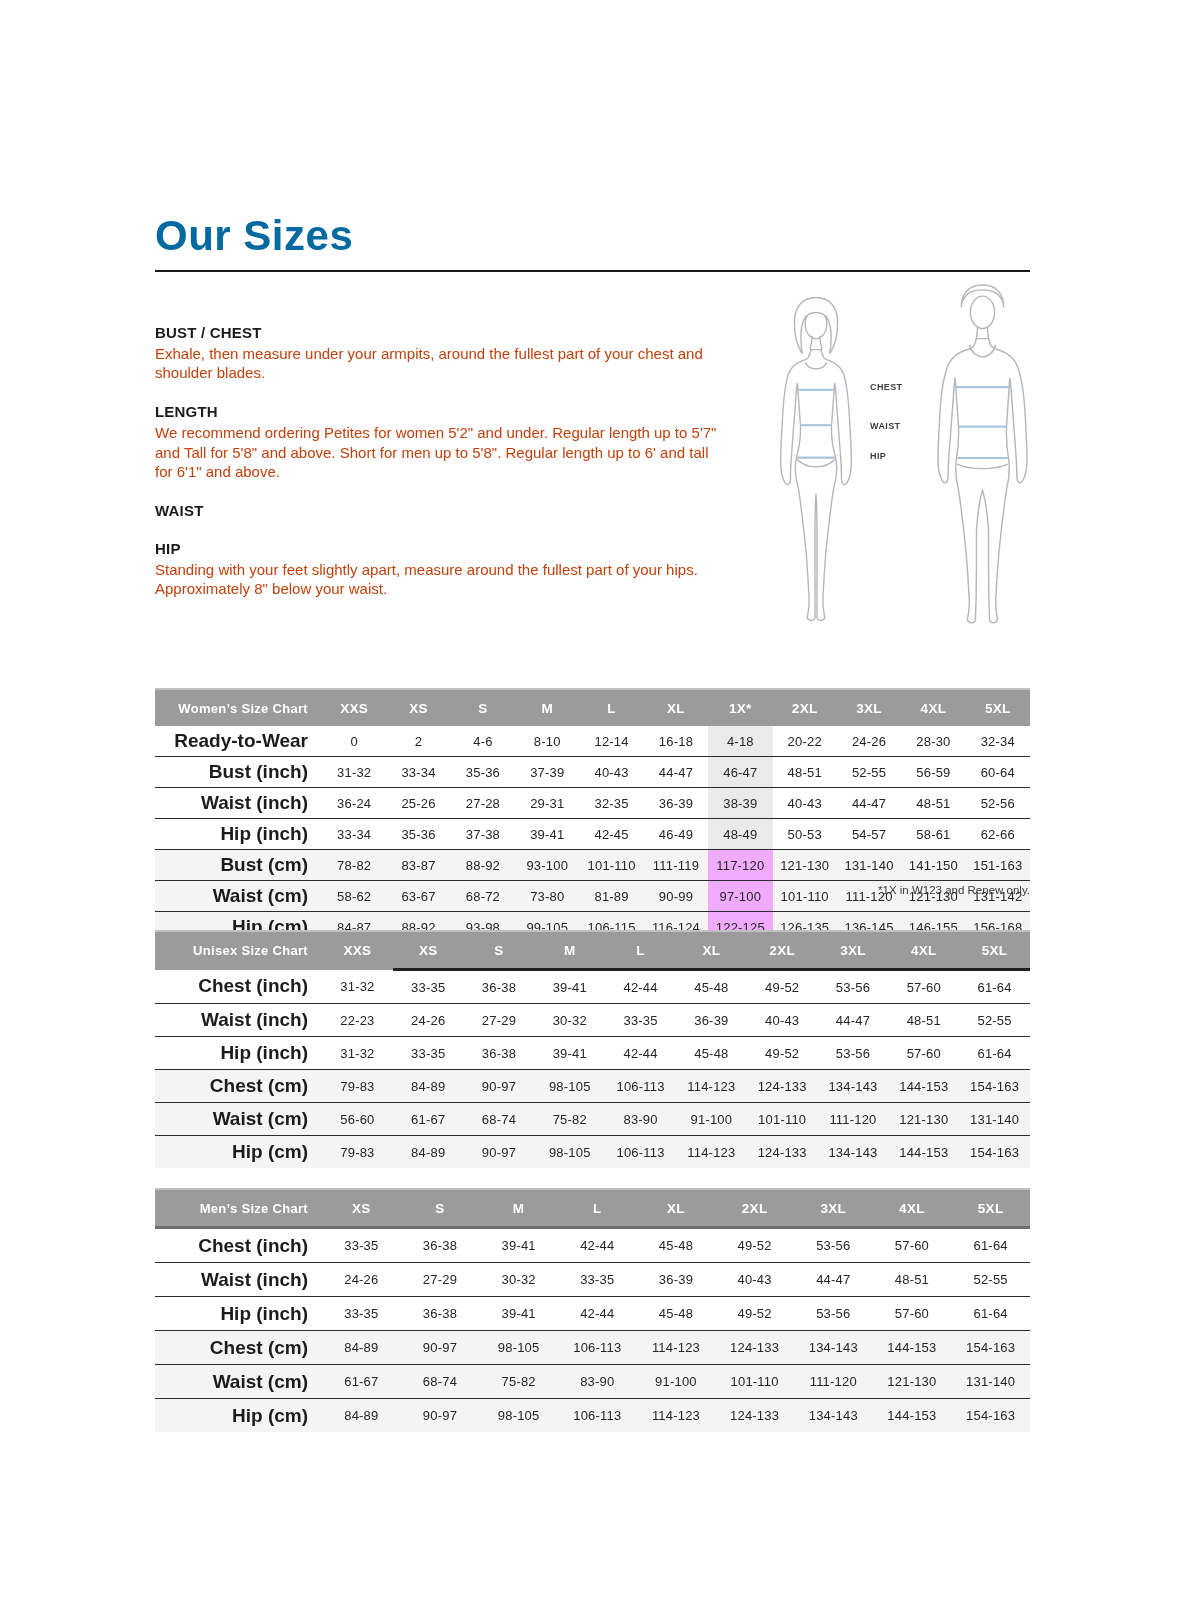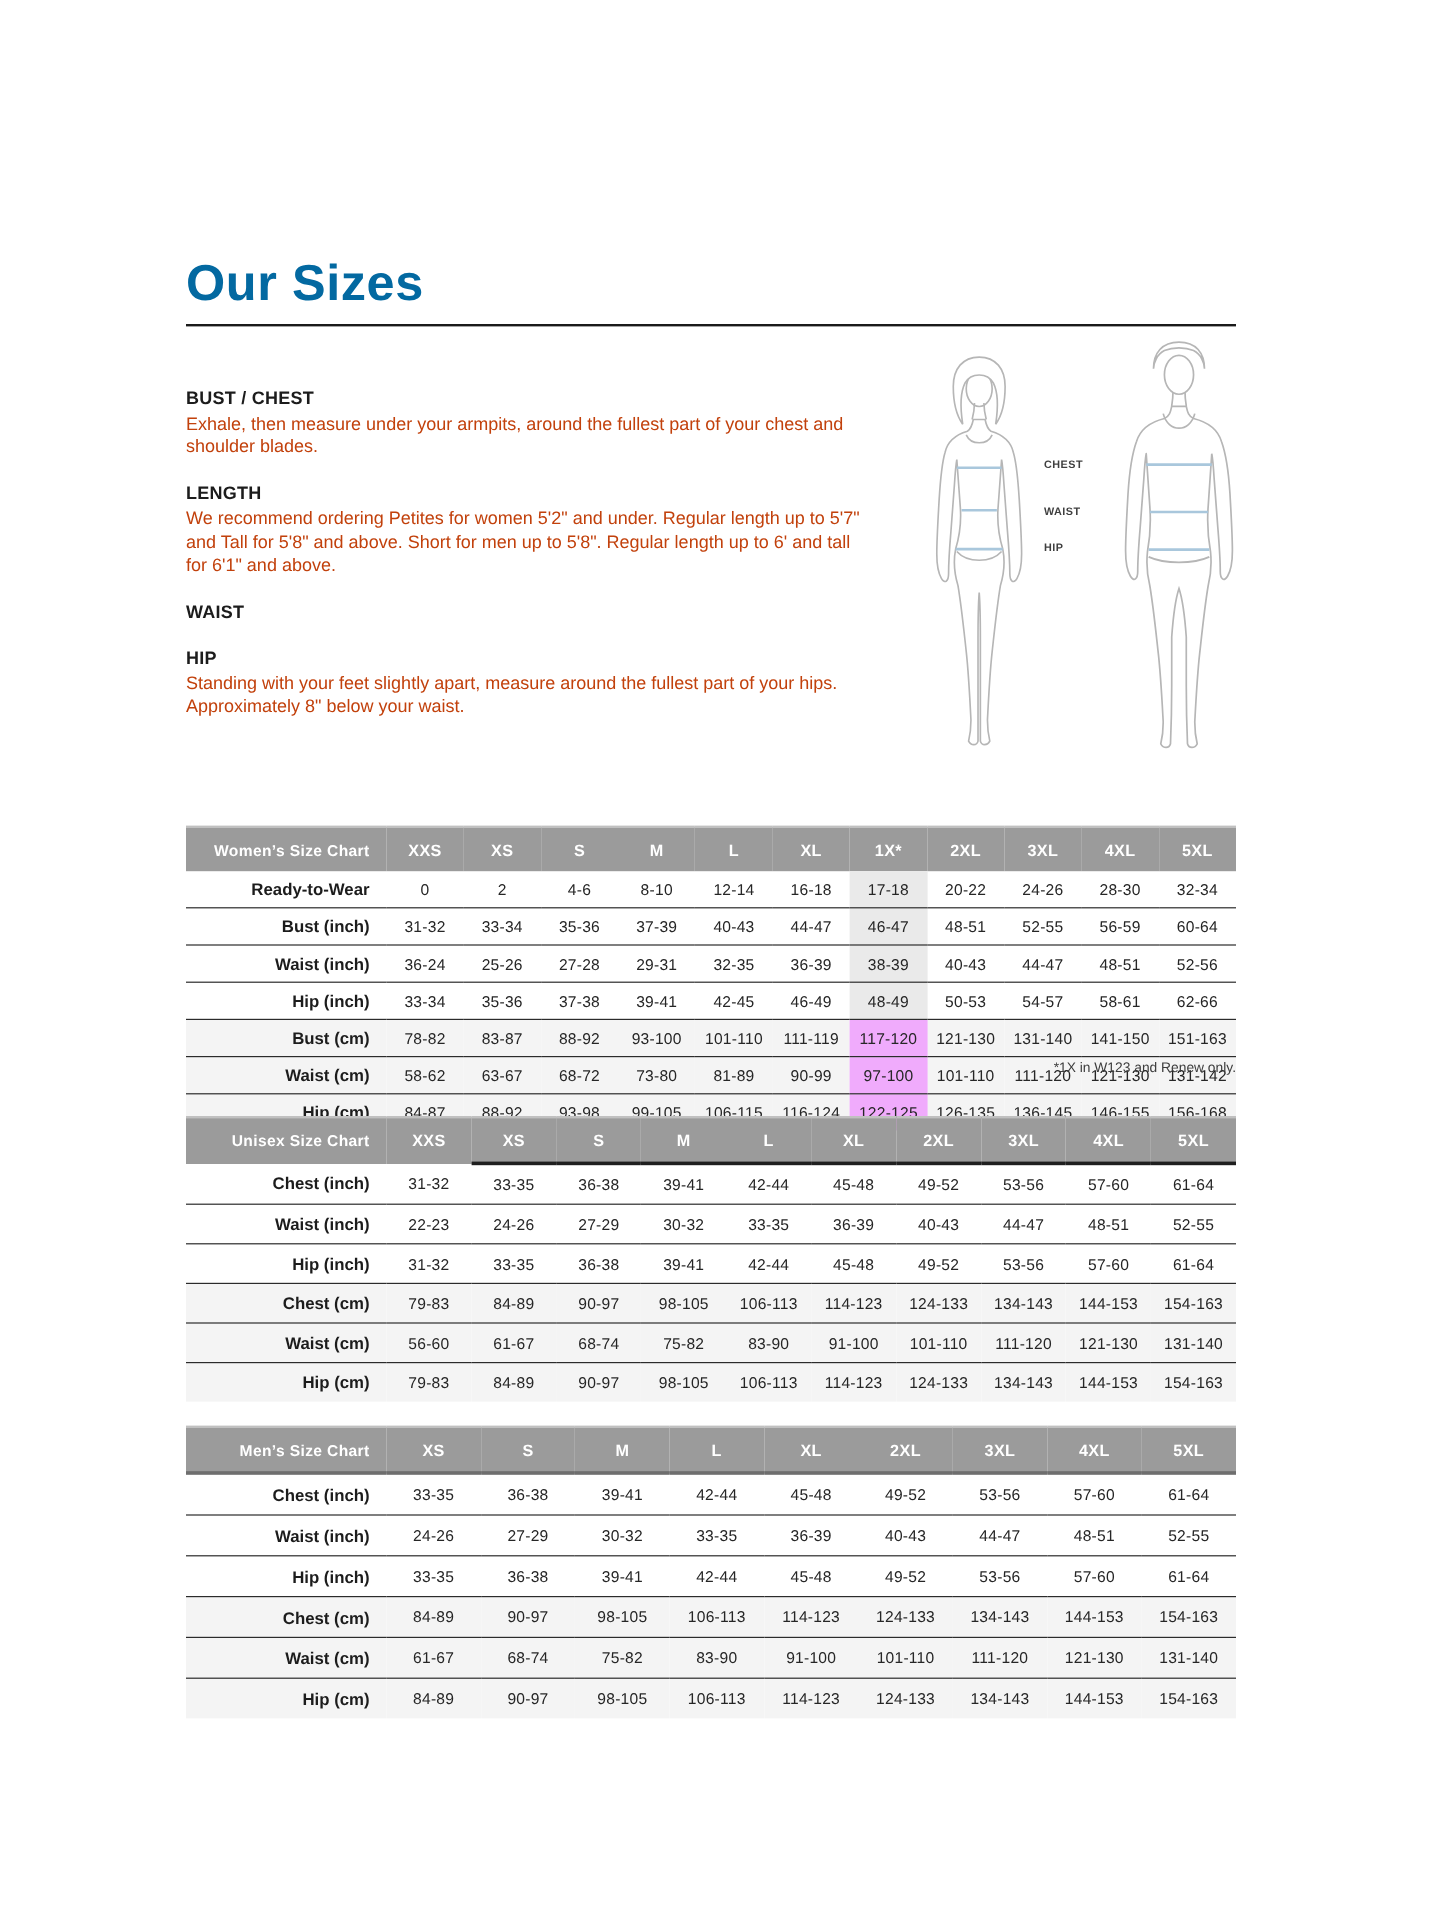--- a/index.html
+++ b/index.html
@@ -38,21 +38,21 @@
   .women-wrap{top:655px;margin-top:33px;}
   .unisex-wrap{top:930px;}
   .men-wrap{top:1188px;}
   table.size-table{width:100%;border-collapse:collapse;table-layout:fixed;}
   .size-table thead th{background:#9b9b9b;color:#ffffff;font-size:13.5px;font-weight:bold;
         height:34px;text-align:center;letter-spacing:0.3px;border-top:2px solid #c0c0c0;}
   .size-table thead th.corner{width:152px;text-align:right;padding-right:14px;font-size:13px;}
   .size-table tbody tr{border-bottom:1.5px solid #2b2b2b;}
   .size-table tbody tr:last-child{border-bottom:none;}
   .size-table tbody th.rowlabel{text-align:right;padding-right:14px;font-weight:bold;
-        font-size:14px;color:#1c1c1c;}
+        font-size:19px;color:#1c1c1c;}
   .size-table tbody td{text-align:center;font-size:13px;color:#262626;letter-spacing:0.2px;}
   .women-wrap tbody td,.women-wrap tbody th{height:28px;}
   .unisex-wrap tbody td,.unisex-wrap tbody th{height:30px;}
   .men-wrap tbody td,.men-wrap tbody th{height:31px;}
   .size-table tbody tr.shaded{background:#f4f4f4;}
   .size-table tbody td.hl{background:#eaeaea;}
   .size-table tbody tr.shaded td.hl{background:#f0abfc;}
   .unisex-wrap thead th:nth-child(n+3){border-bottom:3px solid #1f1f1f;}
   .men-wrap thead th{border-bottom:3px solid #6e6e6e;}
 
@@ -136,21 +136,21 @@
         </thead>
         <tbody>
           <tr>
             <th class="rowlabel">Ready-to-Wear</th>
             <td>0</td>
             <td>2</td>
             <td>4-6</td>
             <td>8-10</td>
             <td>12-14</td>
             <td>16-18</td>
-            <td class="hl">17-18</td>
+            <td class="hl">4-18</td>
             <td>20-22</td>
             <td>24-26</td>
             <td>28-30</td>
             <td>32-34</td>
           </tr>
           <tr>
             <th class="rowlabel">Bust (inch)</th>
             <td>31-32</td>
             <td>33-34</td>
             <td>35-36</td>

